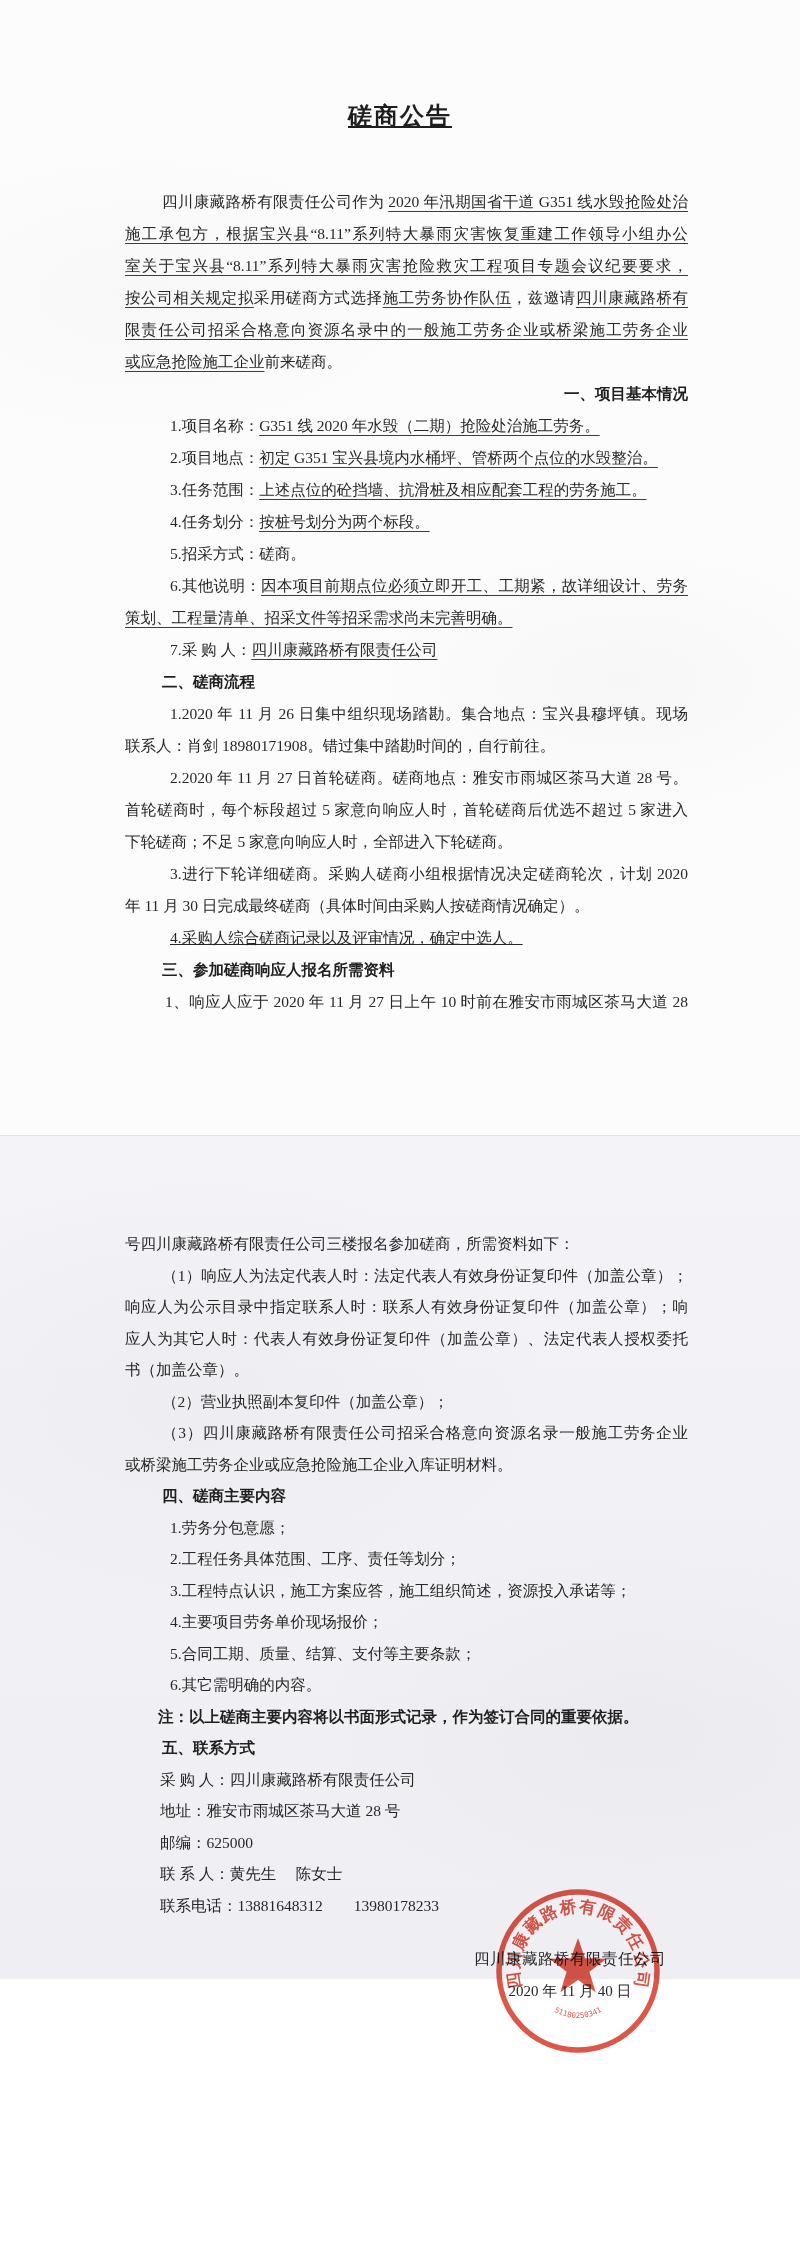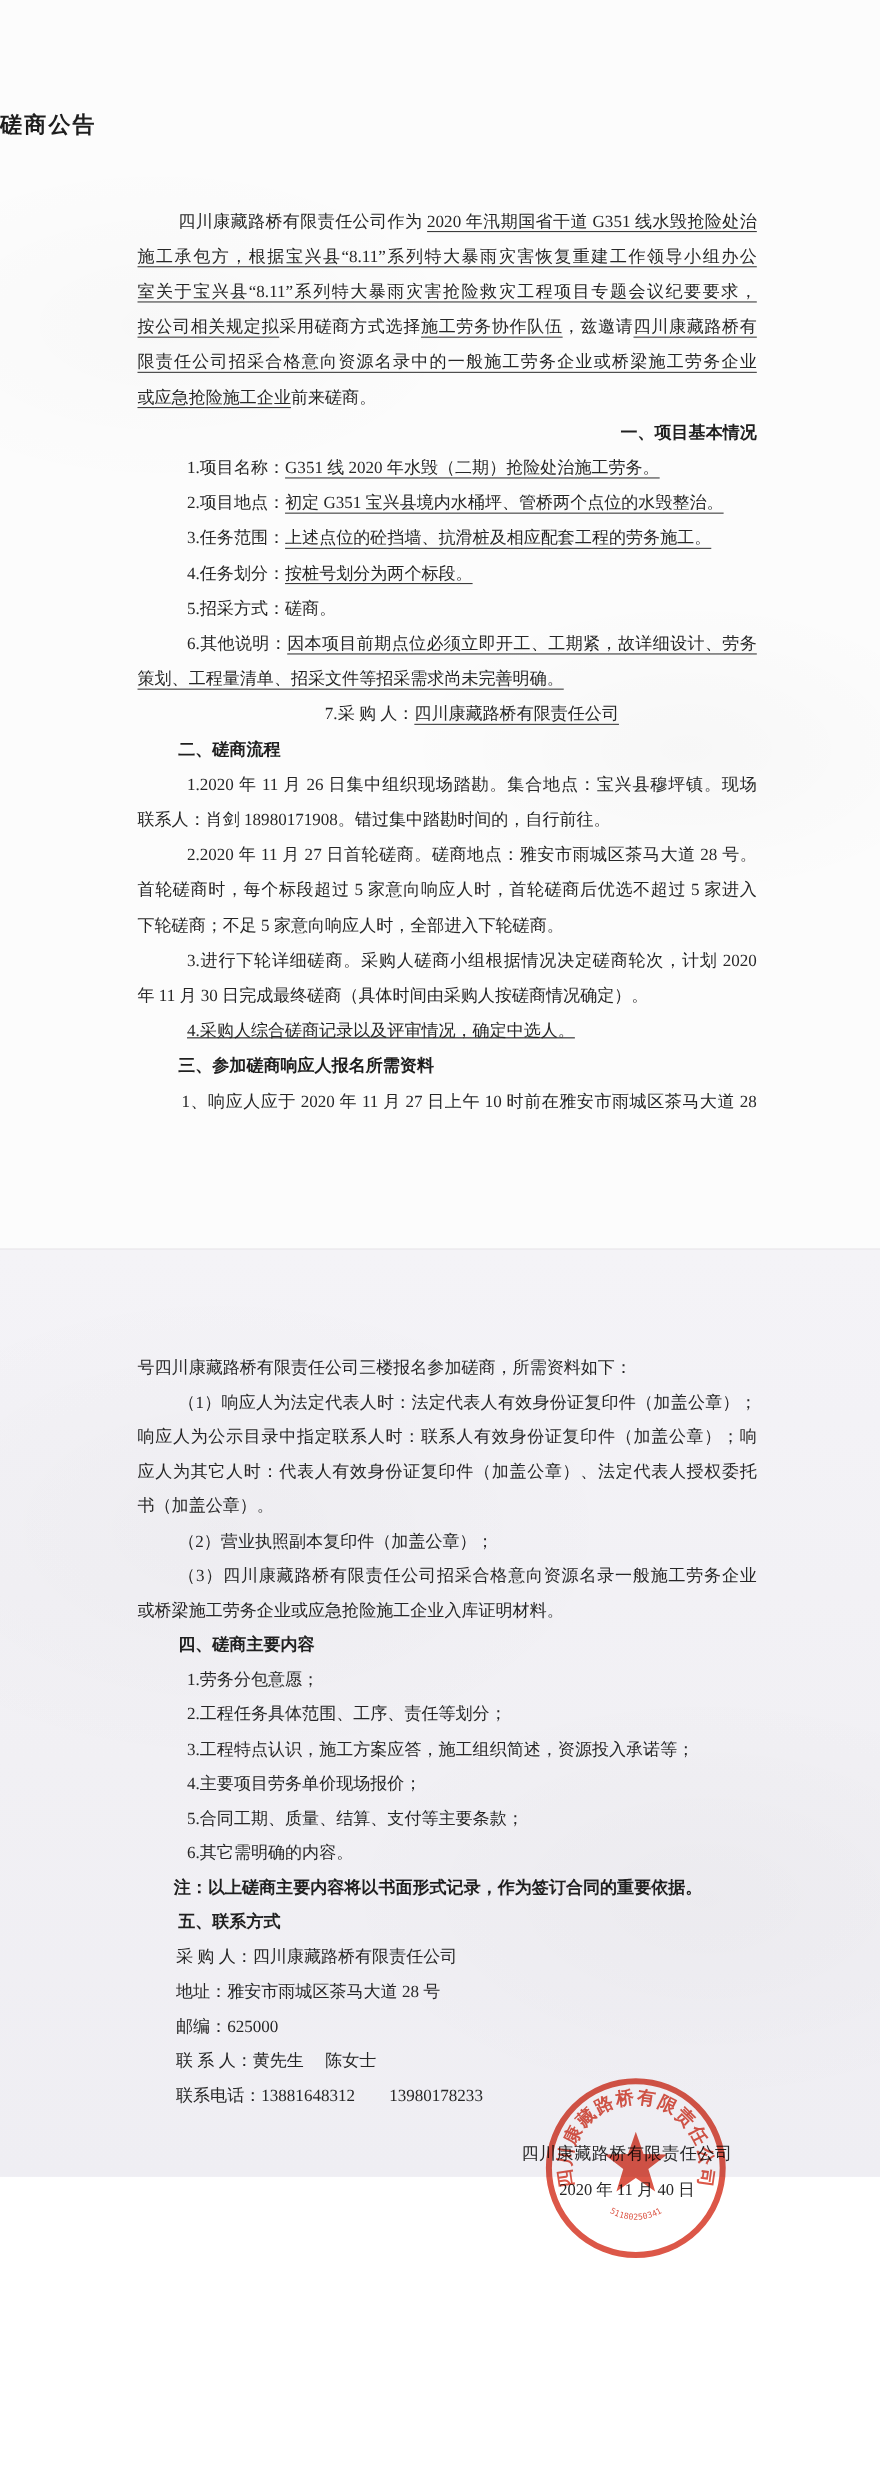--- a/index.html
+++ b/index.html
@@ -25,22 +25,22 @@
   .page2{
     top:1135px;height:844px;
     border-top:1px solid #e3e2e6;box-sizing:border-box;
     background:
       radial-gradient(500px 300px at 25% 30%, rgba(0,0,0,0.02), rgba(0,0,0,0) 75%),
       radial-gradient(460px 260px at 80% 70%, rgba(0,0,0,0.018), rgba(0,0,0,0) 75%),
       linear-gradient(180deg,#f4f3f7 0%,#f1f0f4 55%,#efeef3 100%);
   }
   .title{
     position:absolute;top:100px;left:0;width:100%;margin:0;
-    font-size:20px;font-weight:700;letter-spacing:2px;
-    font-family:"Liberation Sans","DejaVu Sans",sans-serif;color:#1e1e1e;
+    text-align:center;font-size:24px;font-weight:700;letter-spacing:2px;
+    font-family:"Liberation Sans","DejaVu Sans",sans-serif;color:#1e1e1e;text-decoration:underline;
   }
   .body{position:absolute;left:125px;width:563px;}
   #p1body{top:186px;}
   #p2body{top:92px;}
   #p1body .line{height:32px;line-height:32px;}
   #p2body .line{height:31.5px;line-height:31.5px;}
   .line{
     font-size:15.5px;white-space:normal;
     text-align:left;color:var(--ink);
   }
@@ -94,21 +94,21 @@
         <div class="line just"><span class="u">限责任公司招采合格意向资源名录中的一般施工劳务企业或桥梁施工劳务企业</span></div>
         <div class="line"><span class="u">或应急抢险施工企业</span><span>前来磋商。</span></div>
         <div class="line bold" style="padding-left: 37px; text-align: right;"><span>一、项目基本情况</span></div>
         <div class="line" style="padding-left: 45px;"><span>1.项目名称：</span><span class="u">G351 线 2020 年水毁（二期）抢险处治施工劳务。</span></div>
         <div class="line" style="padding-left: 45px;"><span>2.项目地点：</span><span class="u">初定 G351 宝兴县境内水桶坪、管桥两个点位的水毁整治。</span></div>
         <div class="line" style="padding-left: 45px;"><span>3.任务范围：</span><span class="u">上述点位的砼挡墙、抗滑桩及相应配套工程的劳务施工。</span></div>
         <div class="line" style="padding-left: 45px;"><span>4.任务划分：</span><span class="u">按桩号划分为两个标段。</span></div>
         <div class="line" style="padding-left: 45px;"><span>5.招采方式：磋商。</span></div>
         <div class="line just" style="padding-left: 45px;"><span>6.其他说明：</span><span class="u">因本项目前期点位必须立即开工、工期紧，故详细设计、劳务</span></div>
         <div class="line"><span class="u">策划、工程量清单、招采文件等招采需求尚未完善明确。</span></div>
-        <div class="line" style="padding-left: 45px; text-align: center;"><span>7.采 购 人：</span><span class="u">四川康藏路桥有限责任公司</span></div>
+        <div class="line" style="padding-left: 45px;"><span>7.采 购 人：</span><span class="u">四川康藏路桥有限责任公司</span></div>
         <div class="line bold" style="padding-left: 37px;"><span>二、磋商流程</span></div>
         <div class="line just" style="padding-left: 45px;"><span>1.2020 年 11 月 26 日集中组织现场踏勘。集合地点：宝兴县穆坪镇。现场</span></div>
         <div class="line"><span>联系人：肖剑 18980171908。错过集中踏勘时间的，自行前往。</span></div>
         <div class="line just" style="padding-left: 45px;"><span>2.2020 年 11 月 27 日首轮磋商。磋商地点：雅安市雨城区茶马大道 28 号。</span></div>
         <div class="line just"><span>首轮磋商时，每个标段超过 5 家意向响应人时，首轮磋商后优选不超过 5 家进入</span></div>
         <div class="line"><span>下轮磋商；不足 5 家意向响应人时，全部进入下轮磋商。</span></div>
         <div class="line just" style="padding-left: 45px;"><span>3.进行下轮详细磋商。采购人磋商小组根据情况决定磋商轮次，计划 2020</span></div>
         <div class="line"><span>年 11 月 30 日完成最终磋商（具体时间由采购人按磋商情况确定）。</span></div>
         <div class="line" style="padding-left: 45px; text-decoration: underline;"><span>4.采购人综合磋商记录以及评审情况，确定中选人。</span></div>
         <div class="line bold" style="padding-left: 37px;"><span>三、参加磋商响应人报名所需资料</span></div>

